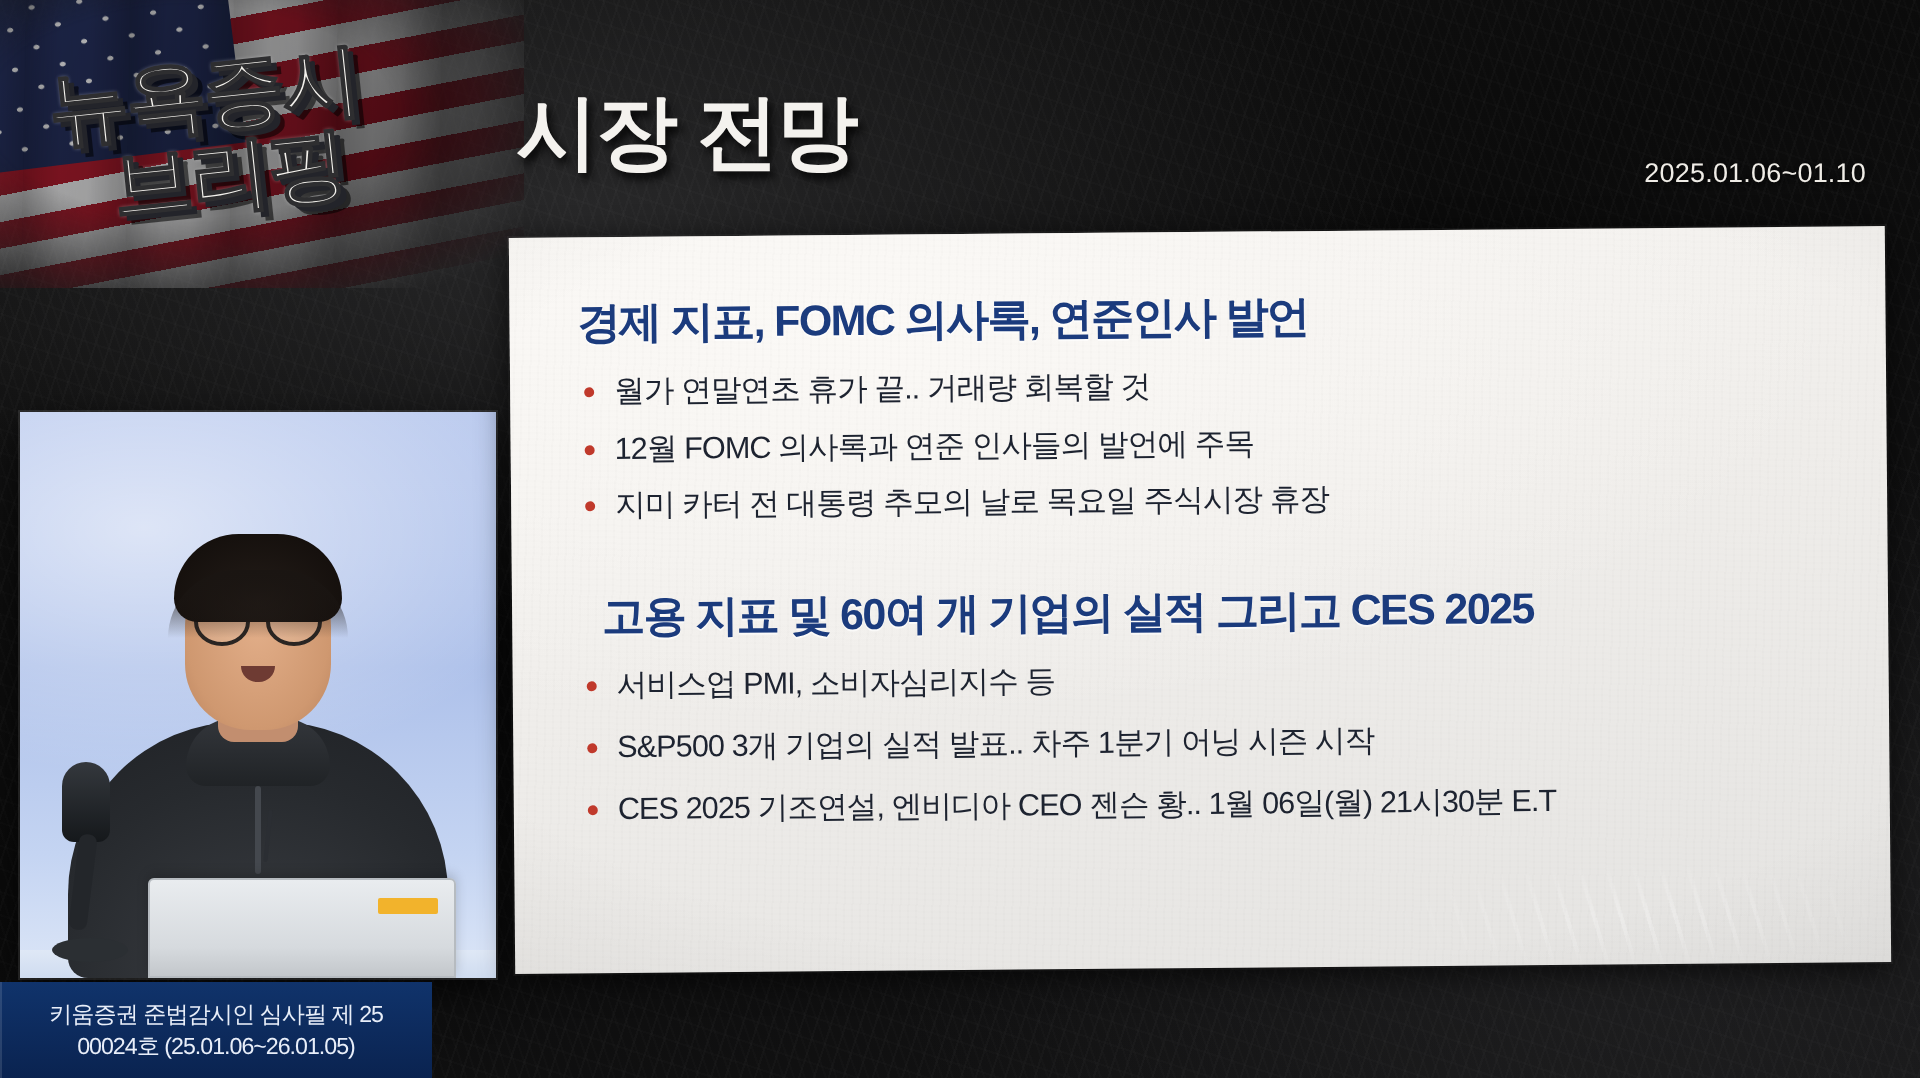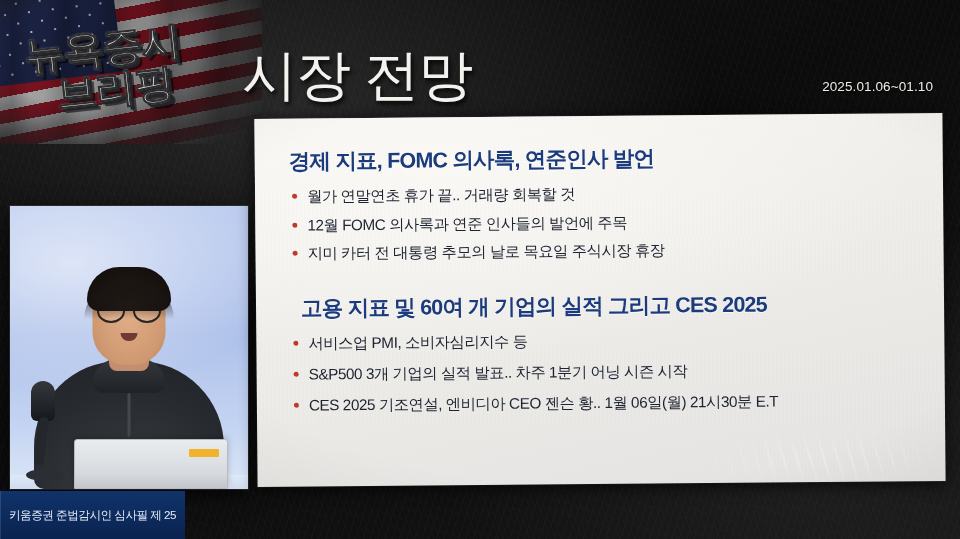--- a/index.html
+++ b/index.html
@@ -36,21 +36,21 @@
   .flag-shade{position:absolute;inset:0;background:linear-gradient(120deg, rgba(0,0,0,.10) 0%, rgba(0,0,0,.42) 55%, rgba(0,0,0,.86) 100%);}
 
   .logo{position:absolute;left:26px;top:26px;width:210px;transform:rotate(-6deg);z-index:4;}
   .logo div{font-weight:700;color:#f3f1ec;letter-spacing:-1px;line-height:.98;
     -webkit-text-stroke:1px #2e2e30;
     text-shadow:3px 3px 0 #23242a, 5px 5px 0 rgba(0,0,0,.55), 0 0 2px rgba(255,255,255,.5);}
   .logo .l1{font-size:40px;}
   .logo .l2{font-size:40px;margin-left:28px;margin-top:2px;}
 
   
-  .page-title{position:absolute;left:242px;top:39px;font-size:55px;font-weight:400;color:#f4f2ee;
+  .page-title{position:absolute;left:258px;top:39px;font-size:41px;font-weight:700;color:#f4f2ee;
     letter-spacing:-1px;text-shadow:2px 3px 4px rgba(0,0,0,.85);}
   .date-badge{position:absolute;right:27px;top:79px;font-size:13.5px;font-weight:400;color:#efece6;
     letter-spacing:.1px;text-shadow:1px 1px 3px rgba(0,0,0,.9);}
 
   
   .cam{position:absolute;left:10px;top:206px;width:238px;height:283px;overflow:hidden;
     box-shadow:0 0 0 1px rgba(255,255,255,.10), 0 6px 18px rgba(0,0,0,.75);
     background:linear-gradient(180deg,#b9c9ee 0%,#aec1ea 45%,#c4d4f2 78%,#dce6f7 100%);}
   .cam .bgglow{position:absolute;left:-30%;top:-20%;width:160%;height:90%;
     background:radial-gradient(ellipse at 35% 45%, rgba(255,255,255,.55) 0%, rgba(255,255,255,0) 62%);}
@@ -115,21 +115,21 @@
       repeating-linear-gradient(74deg, rgba(255,255,255,.85) 0px, rgba(255,255,255,.85) 2px, rgba(255,255,255,0) 2px, rgba(255,255,255,0) 13px);
     -webkit-mask-image:radial-gradient(ellipse 60% 55% at 55% 45%,#000 10%,rgba(0,0,0,0) 85%);
     mask-image:radial-gradient(ellipse 60% 55% at 55% 45%,#000 10%,rgba(0,0,0,0) 85%);}
 
   
   .footer{position:absolute;left:0;bottom:0;width:960px;height:48px;display:flex;}
   .disclaimer{position:relative;flex:1;background:linear-gradient(180deg,#3f3f40,#343435);
     display:flex;flex-direction:column;align-items:center;justify-content:center;gap:2px;overflow:hidden;}
   .disclaimer .dl{font-size:10.6px;color:#d9d9d9;letter-spacing:-.5px;white-space:nowrap;}
   .disclaimer .hl{color:#f3e64a;font-weight:700;}
-  .compliance{width:185px;background:linear-gradient(180deg,#10336b,#0a2350);
+  .compliance{width:216px;background:linear-gradient(180deg,#10336b,#0a2350);
     display:flex;flex-direction:column;align-items:center;justify-content:center;gap:1px;
     box-shadow:inset 1px 0 0 rgba(255,255,255,.12);}
   .compliance div{font-size:11.6px;color:#e8eef9;letter-spacing:-.5px;white-space:nowrap;}
 </style>
 </head>
 <body>
 
 <div class="stage">
   <div class="noise"></div>
 
@@ -201,15 +201,16 @@
       </div>
 
     </div>
     <div class="vign"></div>
     <div class="watermark"></div>
   </div>
 
   <div class="footer">
     <div class="compliance">
       <div>키움증권 준법감시인 심사필 제 25</div>
+      <div>00024호 (25.01.06~26.01.05)</div>
     </div>
   </div>
 </div>
 
 </body></html>

